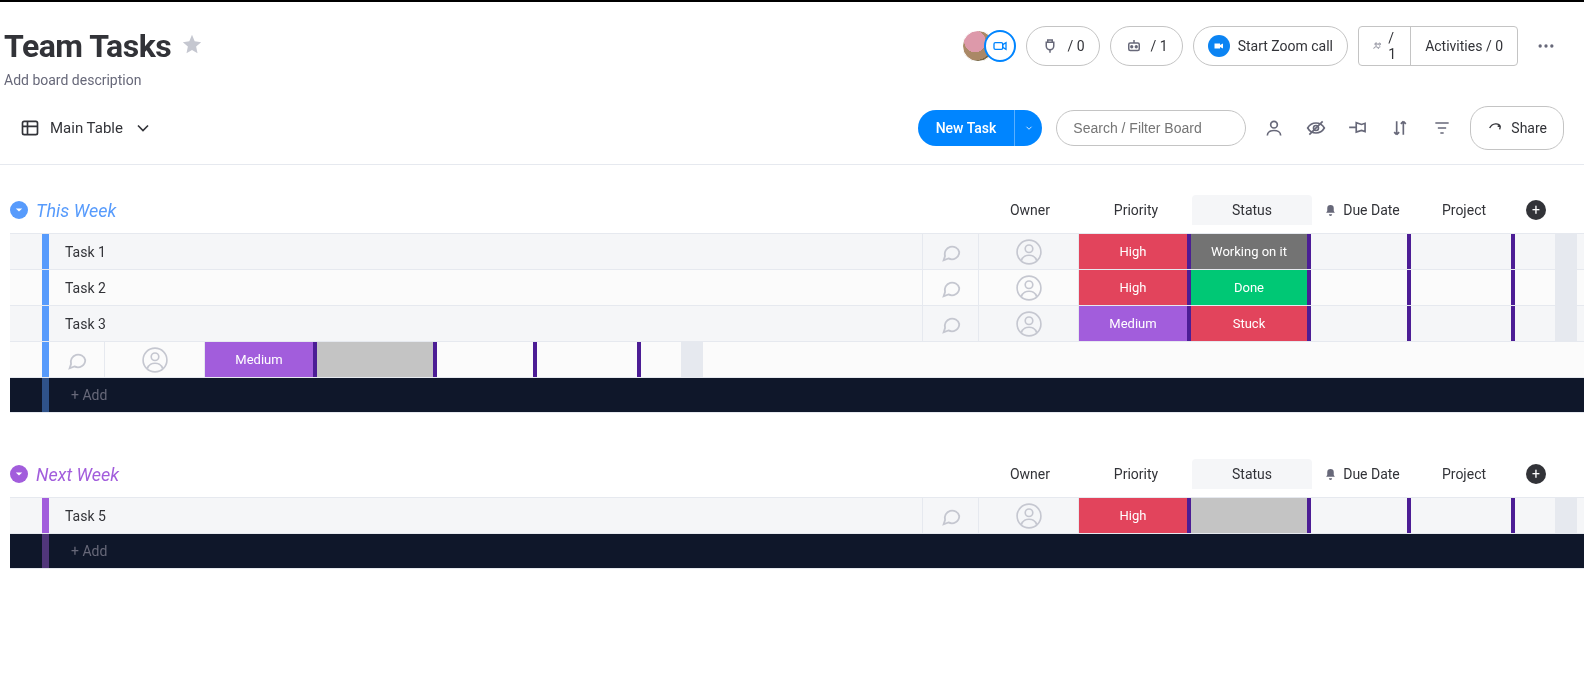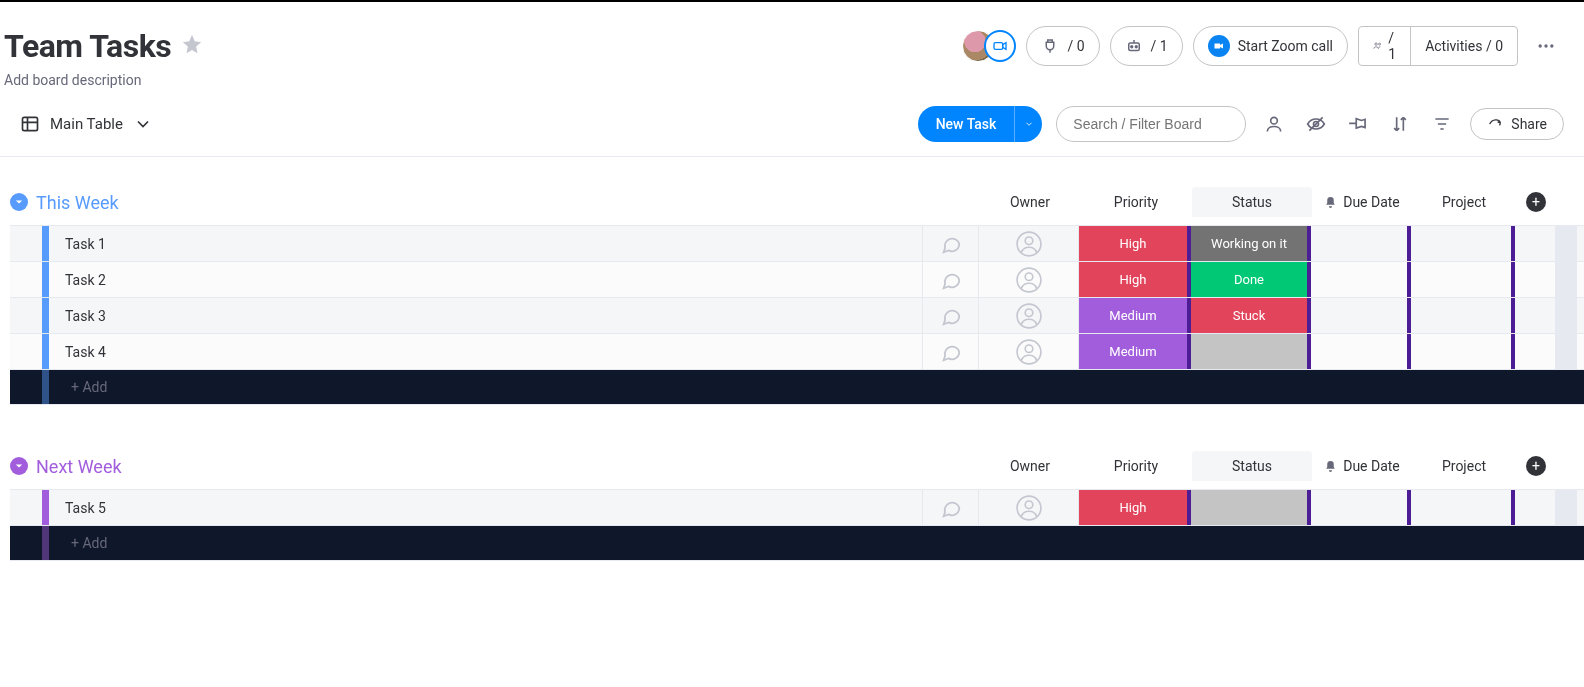--- a/index.html
+++ b/index.html
@@ -34,27 +34,27 @@
   .view-chip svg { width:20px; height:20px; stroke:#323338; fill:none; }
   .chev { width:12px; height:12px; stroke:#676879; fill:none; }
   .toolbar-right { display:flex; align-items:center; gap:14px; }
   .new-btn { display:flex; align-items:stretch; height:36px; border-radius:18px; overflow:hidden; }
   .new-btn .main { background:#0085ff; color:#fff; font-size:14px; font-weight:500; padding:0 18px; display:flex; align-items:center; cursor:pointer; }
   .new-btn .dd { background:#0085ff; border-left:1px solid rgba(255,255,255,0.35); width:28px; display:flex; align-items:center; justify-content:center; cursor:pointer; }
   .new-btn .dd svg { width:10px; height:10px; stroke:#fff; fill:none; }
   .search-input { height:36px; width:190px; border:1px solid #c4c4c4; border-radius:18px; padding:0 16px; font-size:14px; color:#676879; outline:none; }
   .tbicon { width:28px; height:28px; display:flex; align-items:center; justify-content:center; cursor:pointer; }
   .tbicon svg { width:20px; height:20px; stroke:#676879; fill:none; }
-  .share-btn { height:32px; border:1px solid #c4c4c4; border-radius:18px; padding:0 16px; display:flex; align-items:center; gap:8px; font-size:14px; cursor:pointer; }
+  .share-btn { height:44px; border:1px solid #c4c4c4; border-radius:18px; padding:0 16px; display:flex; align-items:center; gap:8px; font-size:14px; cursor:pointer; }
 
   
   .board-body { padding:30px 0 40px 10px; }
   .group { margin-bottom:46px; }
   .group-header { display:flex; align-items:center; padding-left:0; }
-  .gh-left { display:flex; align-items:center; gap:8px; width:970px; padding-left:0; }
+  .gh-left { display:flex; align-items:center; gap:8px; width:970px; padding-left:0;font-style:italic; }
   .collapse-dot { width:18px; height:18px; border-radius:50%; display:flex; align-items:center; justify-content:center; cursor:pointer; }
   .collapse-dot svg { width:8px; height:8px; fill:#fff; }
   .group-title { font-size:18px; font-weight:400; }
   .col-head { text-align:center; font-size:14px; color:#323338; display:flex; align-items:center; justify-content:center; gap:6px; }
   .col-owner { width:100px; }
   .col-priority { width:112px; }
   .col-status { width:120px; background:#f5f6f8; border-radius:4px 4px 0 0; }
   .col-due { width:100px; }
   .col-project { width:104px; }
   .col-add { width:40px; display:flex; align-items:center; justify-content:center; }
@@ -310,21 +310,20 @@
           </div>
           <div class="cell priority" style="background: rgb(162, 93, 220);">Medium</div>
           <div class="cell status" style="background: rgb(226, 68, 92);">Stuck</div>
           <div class="cell due" style="color: rgb(50, 51, 56);"></div>
           <div class="cell project" style="color: rgb(50, 51, 56);"></div>
           <div class="gap40"></div>
           <div class="rend"></div>
         </div>
         <div class="row">
           <div class="accent" style="background: rgb(87, 155, 252);"></div>
-          <div class="name">Task 4</div>
           <div class="chat">
             <svg viewBox="0 0 24 24" stroke-width="2">
               <path d="M21 12a8 8 0 01-11.8 7L4 21l1.5-4.6A8 8 0 1121 12z"></path>
             </svg>
           </div>
           <div class="owner">
             <svg viewBox="0 0 24 24" stroke-width="1.5">
               <circle cx="12" cy="12" r="11"></circle>
               <circle cx="12" cy="9" r="3.5"></circle>
               <path d="M5 20c1-4 5-5 7-5s6 1 7 5"></path>

